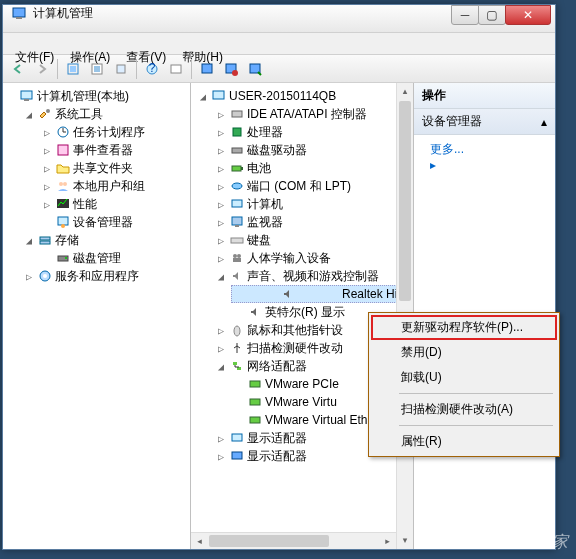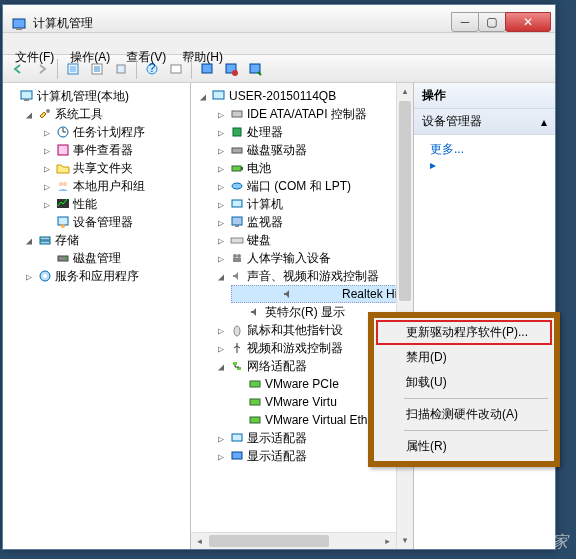--- a/index.html
+++ b/index.html
@@ -1,18 +1,18 @@
 <!DOCTYPE html>
 <html><head>
 <meta charset="utf-8">
 <style>
 * { box-sizing: border-box; margin: 0; padding: 0; font-family: "Microsoft YaHei", "SimSun", Tahoma, sans-serif; font-size: 12px; }
 body { background: #2a4a6a; width: 576px; height: 559px; overflow: hidden; position: relative; }
 .window { position: absolute; left: 2px; top: 4px; width: 554px; height: 546px; background: #f0f0f0; border: 1px solid #5a7ca0; box-shadow: 0 0 8px rgba(0,0,0,.4); }
-.titlebar { height: 28px; background: linear-gradient(#fdfdfd,#e8e8e8); display: flex; align-items: flex-end; padding-left: 8px; border-bottom: 1px solid #d0d0d0; }
+.titlebar { height: 28px; background: linear-gradient(#fdfdfd,#e8e8e8); display: flex; align-items: flex-start; padding-left: 8px; border-bottom: 1px solid #d0d0d0; }
 .titlebar .ticon { width: 16px; height: 16px; margin-right: 6px; }
 .title-text { flex: 1; color: #000; }
 .winbtns { display: flex; height: 20px; margin-right: 4px; }
 .winbtn { width: 28px; height: 20px; border: 1px solid #a0a0a0; background: linear-gradient(#f5f5f5,#dcdcdc); margin-left: -1px; display: flex; align-items: center; justify-content: center; font-family: Arial; font-size: 12px; color: #333; border-radius: 0 0 3px 3px; }
 .winbtn.close { background: linear-gradient(#e88,#c33); color: #fff; width: 46px; border-color: #a33; }
 .menubar { height: 22px; display: flex; align-items: center; padding: 0 4px; border-bottom: 1px solid #d0d0d0; background: #f0f0f0; }
 .menuitem { padding: 2px 8px; margin-top: 28px; }
 .toolbar { height: 28px; display: flex; align-items: center; padding: 0 4px; gap: 2px; border-bottom: 1px solid #d0d0d0; background: linear-gradient(#fafafa,#e8e8e8); }
 .tbtn { width: 22px; height: 22px; display: flex; align-items: center; justify-content: center; }
 .tsep { width: 1px; height: 20px; background: #c0c0c0; margin: 0 2px; }
@@ -31,21 +31,21 @@
 .ic { width: 16px; height: 16px; margin: 0 2px; display: inline-flex; align-items: center; justify-content: center; }
 .midpane .tree { margin-left: 4px; }
 .vscroll { position: absolute; right: 0; top: 0; bottom: 0; width: 17px; background: #f0f0f0; border-left: 1px solid #ddd; }
 .vscroll .thumb { position: absolute; left: 2px; right: 2px; top: 18px; height: 200px; background: #cdcdcd; border-radius: 2px; }
 .vscroll .arr { position: absolute; left: 0; right: 0; height: 17px; background: #f0f0f0; text-align: center; font-size: 9px; color: #666; line-height: 17px; }
 .vscroll .arr.bot { bottom: 0; }
 .hscroll { position: absolute; left: 0; right: 17px; bottom: 0; height: 17px; background: #f0f0f0; border-top: 1px solid #ddd; }
 .hscroll .arr { position: absolute; top: 0; bottom: 0; width: 17px; text-align: center; font-size: 9px; color: #666; line-height: 17px; }
 .hscroll .arr.r { right: 0; }
 .hscroll .thumb { position: absolute; top: 2px; bottom: 2px; left: 18px; width: 120px; background: #cdcdcd; border-radius: 2px; }
-.ctxmenu { position: absolute; left: 368px; top: 312px; width: 192px; background: #f0f0f0; border: 6px solid #a16207; box-shadow: 2px 2px 4px rgba(0,0,0,.3); padding: 2px; z-index: 50; }
+.ctxmenu { position: absolute; left: 368px; top: 312px; width: 192px; background: #f0f0f0; border: 1px solid #a16207; box-shadow: 2px 2px 4px rgba(0,0,0,.3); padding: 2px; z-index: 50; }
 .ctxmenu .mi { padding: 4px 24px 4px 30px; }
 .ctxmenu .mi.hl { border: 2px solid #d22; padding: 2px 22px 2px 28px; }
 .ctxmenu .msep { height: 1px; background: #c0c0c0; margin: 3px 4px 3px 28px; }
 .watermark { position: absolute; right: 8px; bottom: 6px; color: rgba(255,255,255,.6); font-size: 16px; font-style: italic; z-index: 100; }
 svg { display: block; }
 </style>
 </head>
 <body>
 
 <div class="window">
@@ -441,21 +441,21 @@
                 </div>
               </li>
             <li>
                 <div class="node">
                   <span class="tw">▷</span>
                   <span class="ic">
                     <svg width="14" height="14">
                       <path d="M7 2 v10 M7 5 l-3 2 M7 5 l3 2" stroke="#333" fill="none"></path>
                     </svg>
                   </span>
-                  <span>视频和游戏控制器</span>
+                  <span>扫描检测硬件改动</span>
                 </div>
               </li>
             <li>
               <div class="node">
                   <span class="tw">◢</span>
                   <span class="ic">
                     <svg width="14" height="14">
                       <rect x="3" y="3" width="4" height="3" fill="#6c4"></rect>
                       <rect x="7" y="8" width="4" height="3" fill="#6c4"></rect>
                       <path d="M5 6 v2 h4" stroke="#333" fill="none"></path>

